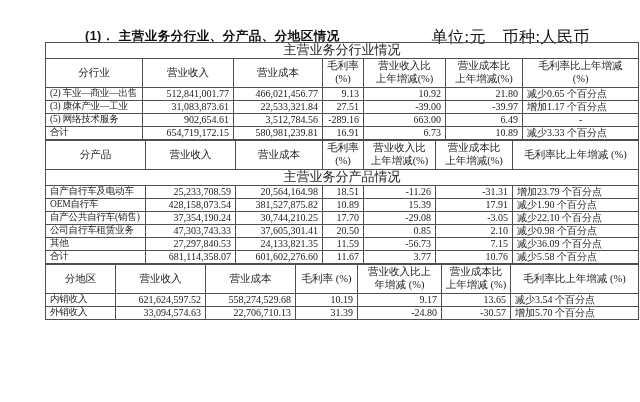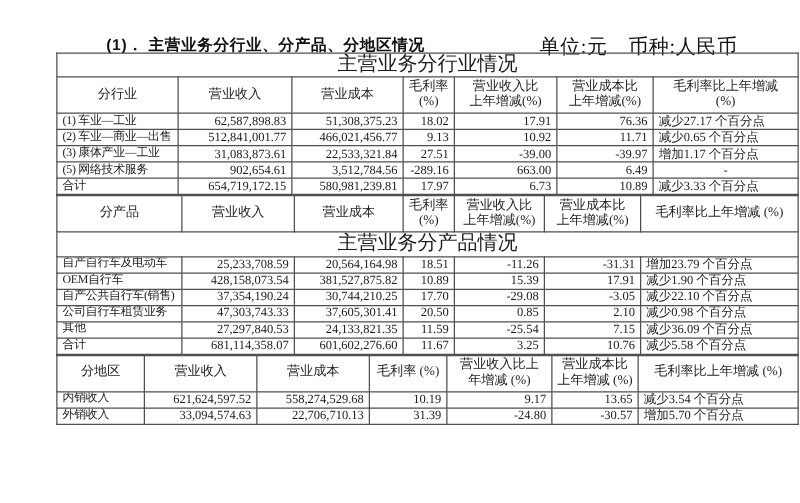--- a/index.html
+++ b/index.html
@@ -21,21 +21,21 @@
     font-size:16px;color:#111;letter-spacing:0.5px;
   }
   .tables{position:absolute;left:45px;top:42px;width:593px;}
   table.ft{border-collapse:collapse;table-layout:fixed;width:593px;}
   .ft td,.ft th{border:1px solid #4f4f4f;overflow:hidden;vertical-align:middle;}
   .ft th{
     font-weight:normal;font-size:10.5px;text-align:center;
     white-space:pre-line;line-height:1.2;padding:1px 2px;height:26px;
   }
   .ft td{font-size:10px;padding:0 4px;white-space:nowrap;height:12px;line-height:1.15;}
-  .ft td.cap{text-align:center;height:13px;font-size:16px;padding:0;}
+  .ft td.cap{text-align:center;height:13px;font-size:13px;padding:0;}
   .ft td.c0{text-align:left;font-size:9.5px;letter-spacing:-0.2px;}
   .ft td.c1,.ft td.c2,.ft td.c3,.ft td.c4,.ft td.c5{text-align:right;}
   .ft td.c6{text-align:left;}
   .ft td.dash{text-align:center;}
   
   .t0 col:nth-child(1){width:97px}.t0 col:nth-child(2){width:91px}
   .t0 col:nth-child(3){width:89px}.t0 col:nth-child(4){width:41px}
   .t0 col:nth-child(5){width:82px}.t0 col:nth-child(6){width:77px}
   .t0 col:nth-child(7){width:116px}
   .t1 col:nth-child(1){width:100px}.t1 col:nth-child(2){width:90px}
@@ -75,35 +75,26 @@
             <th class="c3">毛利率
 (%)</th>
             <th class="c4">营业收入比
 上年增减(%)</th>
             <th class="c5">营业成本比
 上年增减(%)</th>
             <th class="c6">毛利率比上年增减
 (%)</th>
           </tr>
           <tr>
-            <td class="c0">(1) 车业—工业</td>
-            <td class="c1">62,587,898.83</td>
-            <td class="c2">51,308,375.23</td>
-            <td class="c3">18.02</td>
-            <td class="c4">17.91</td>
-            <td class="c5">76.36</td>
-            <td class="c6">减少27.17 个百分点</td>
-          </tr>
-          <tr>
             <td class="c0">(2) 车业—商业—出售</td>
             <td class="c1">512,841,001.77</td>
             <td class="c2">466,021,456.77</td>
             <td class="c3">9.13</td>
             <td class="c4">10.92</td>
-            <td class="c5">11.71</td>
+            <td class="c5">21.80</td>
             <td class="c6">减少0.65 个百分点</td>
           </tr>
           <tr>
             <td class="c0">(3) 康体产业—工业</td>
             <td class="c1">31,083,873.61</td>
             <td class="c2">22,533,321.84</td>
             <td class="c3">27.51</td>
             <td class="c4">-39.00</td>
             <td class="c5">-39.97</td>
             <td class="c6">增加1.17 个百分点</td>
@@ -114,21 +105,21 @@
             <td class="c2">3,512,784.56</td>
             <td class="c3">-289.16</td>
             <td class="c4">663.00</td>
             <td class="c5">6.49</td>
             <td class="c6 dash">-</td>
           </tr>
           <tr>
             <td class="c0">合计</td>
             <td class="c1">654,719,172.15</td>
             <td class="c2">580,981,239.81</td>
-            <td class="c3">17.97</td>
+            <td class="c3">16.91</td>
             <td class="c4">6.73</td>
             <td class="c5">10.89</td>
             <td class="c6">减少3.33 个百分点</td>
           </tr>
         </tbody>
     </table>
     <table class="ft t1">
       <colgroup>
           <col>
           <col>
@@ -188,30 +179,30 @@
             <td class="c3">20.50</td>
             <td class="c4">0.85</td>
             <td class="c5">2.10</td>
             <td class="c6">减少0.98 个百分点</td>
           </tr>
           <tr>
             <td class="c0">其他</td>
             <td class="c1">27,297,840.53</td>
             <td class="c2">24,133,821.35</td>
             <td class="c3">11.59</td>
-            <td class="c4">-25.54</td>
+            <td class="c4">-56.73</td>
             <td class="c5">7.15</td>
             <td class="c6">减少36.09 个百分点</td>
           </tr>
           <tr>
             <td class="c0">合计</td>
             <td class="c1">681,114,358.07</td>
             <td class="c2">601,602,276.60</td>
             <td class="c3">11.67</td>
-            <td class="c4">3.25</td>
+            <td class="c4">3.77</td>
             <td class="c5">10.76</td>
             <td class="c6">减少5.58 个百分点</td>
           </tr>
         </tbody>
     </table>
     <table class="ft t2">
       <colgroup>
           <col>
           <col>
           <col>

